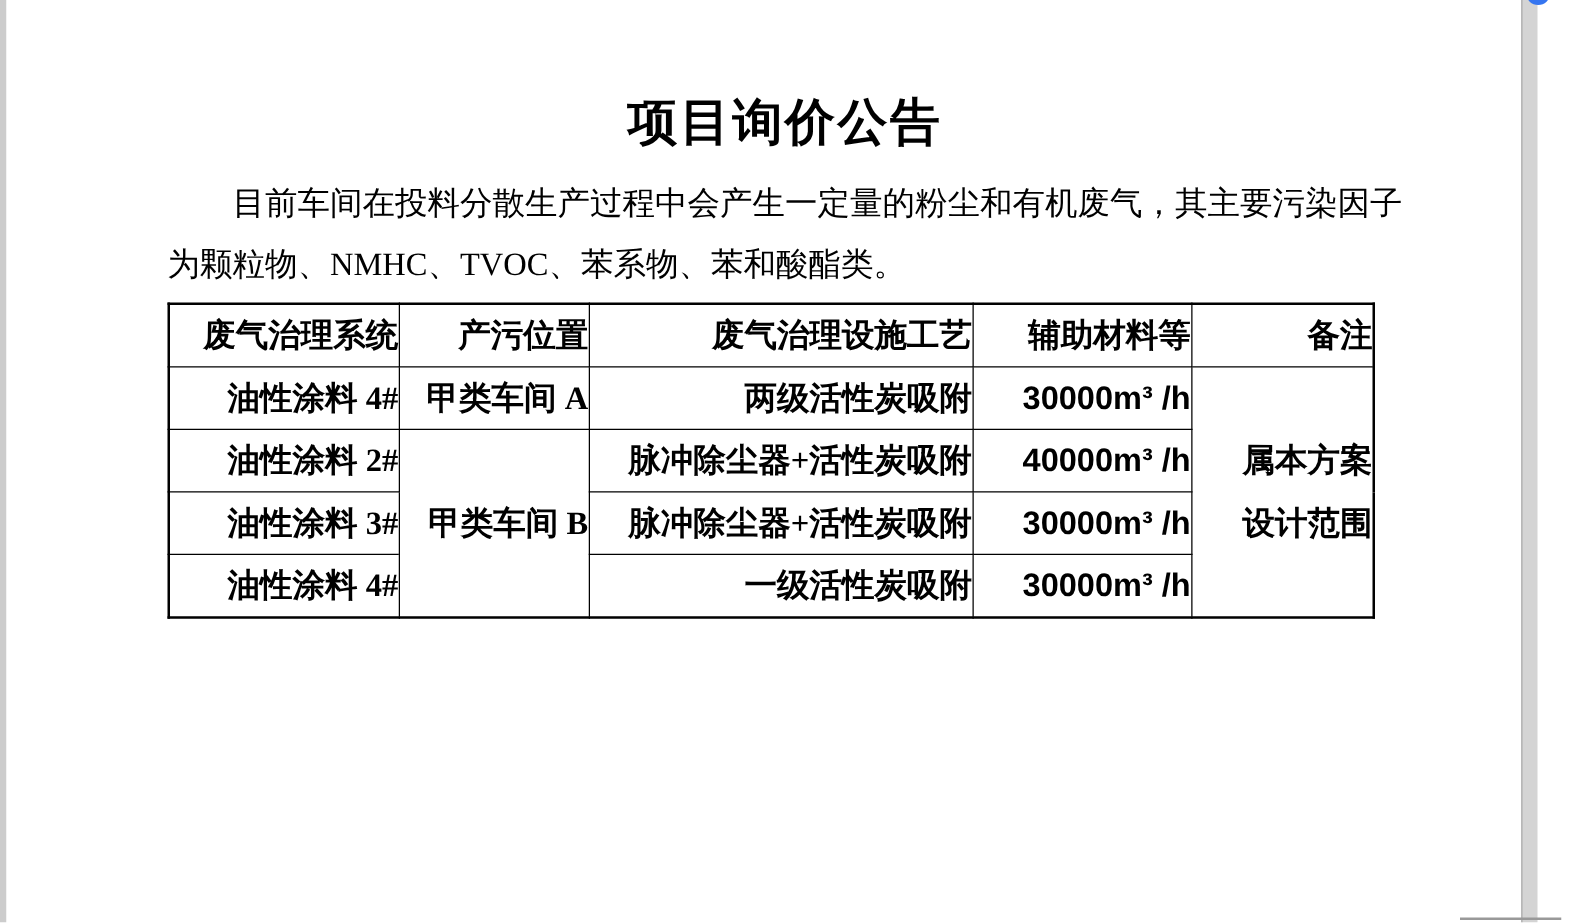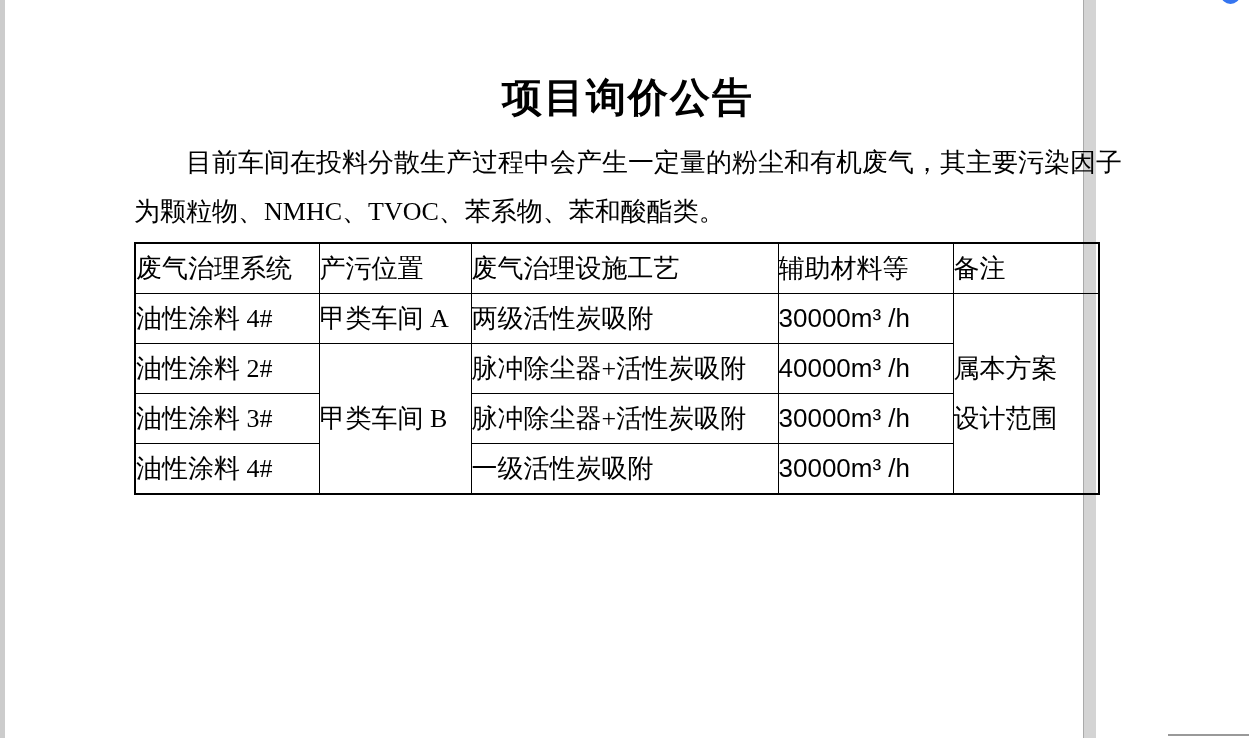--- a/index.html
+++ b/index.html
@@ -3,21 +3,21 @@
 <meta charset="utf-8">
 <style>
   html, body {
     margin: 0; padding: 0;
     width: 1260px; height: 738px;
     overflow: hidden;
     background: #ffffff;
     font-family: "Liberation Serif", "DejaVu Serif", serif;
     color: #000000;
   }
-  .viewport { position: relative; width: 1096px; height: 738px; background:#ffffff; }
+  .viewport { position: relative; width: 1230px; height: 738px; background:#ffffff; }
 
   
   .edge-strip-left {
     position: absolute; left: 0; top: 0; width: 5px; height: 738px;
     background: #cccccc;
   }
   .edge-strip-right {
     position: absolute; right: 0; top: 0; width: 12px; height: 738px;
     background: #d4d4d4; border-left: 1px solid #aaaaaa;
   }
@@ -56,24 +56,24 @@
   
   table.waste-table {
     border-collapse: collapse;
     table-layout: fixed;
     width: 964px;
     margin-top: 6px;
     border: 2px solid #000000;
   }
   table.waste-table th, table.waste-table td {
     border: 1px solid #000000;
-    text-align: left;
+    text-align: right;
     vertical-align: middle;
     font-size: 26px;
-    font-weight: 400;
+    font-weight: 700;
     padding: 0;
     height: 49px;
     overflow: hidden;
     white-space: nowrap;
   }
   td.airflow, .latin {
     font-family: "Liberation Sans", "DejaVu Sans", sans-serif;
   }
   .remark-line { display: block; line-height: 50px; }
 </style>

